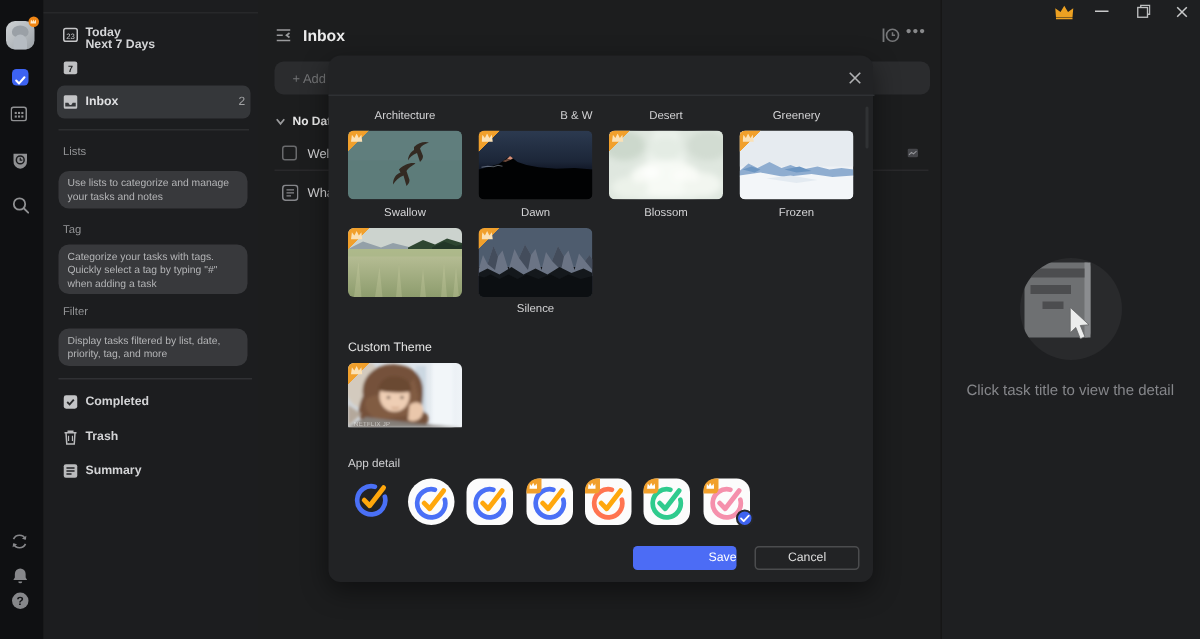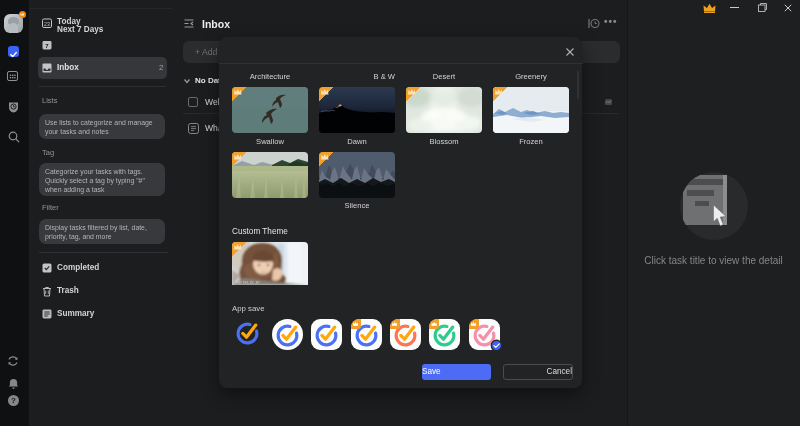--- a/index.html
+++ b/index.html
@@ -301,21 +301,21 @@
             <ellipse cx="36" cy="23" rx="1.1" ry="0.9" fill="#463228"></ellipse>
 <path d="M29 29.5 q2.5 1.5 5 0" stroke="#c08f70" stroke-width="0.8" fill="none"></path>
 <path d="M41 28 C46 24 51 27 50 33 C49 38 44 40 40 38 Z" fill="#eac7ab"></path>
 <path d="M0 43 L12 36 L44 40 L76 43 Z" fill="#857f79"></path>
             <path d="M0 28 L9 34 L0 42 Z" fill="#b4a89b"></path>
           </g>
         </svg>
 <div class="abs" style="left:4px;bottom:3px;font-size:4px;color:#ffffff;opacity:0.55;letter-spacing:0.2px;">NETFLIX JP</div>
 <div class="crown"></div>
       </div>
-<div class="abs" style="left:13.5px;top:267px;font-size:7.8px;color:#cfcfd1;">App save</div>
+<div class="abs" style="left:13.5px;top:267px;font-size:7.8px;color:#cfcfd1;">App detail</div>
 <svg class="abs" style="left:16.5px;top:283.5px;" width="25" height="25" viewBox="0 0 24 24">
         <path d="M14.33 4.31 A 9 9 0 1 0 20.69 10.67" fill="none" stroke="#4a70f6" stroke-width="3" stroke-linecap="round"></path>
         <path d="M7.5 12.9 L11 16.5 L19.9 4.9" fill="none" stroke="#ffa70c" stroke-width="3.1" stroke-linecap="round" stroke-linejoin="round"></path>
       </svg>
 <div class="tile" style="left:53.3px;top:282.5px;border-radius:50%;">
 <svg style="position:absolute;left:3px;top:3px;" width="25" height="25" viewBox="0 0 24 24">
           <path d="M14.33 4.31 A 9 9 0 1 0 20.69 10.67" fill="none" stroke="#4a70f6" stroke-width="3" stroke-linecap="round"></path>
           <path d="M7.5 12.9 L11 16.5 L19.9 4.9" fill="none" stroke="#ffa70c" stroke-width="3.1" stroke-linecap="round" stroke-linejoin="round"></path>
         </svg>
       </div>
@@ -352,15 +352,15 @@
           <path d="M7.5 12.9 L11 16.5 L19.9 4.9" fill="none" stroke="#f590ac" stroke-width="3.1" stroke-linecap="round" stroke-linejoin="round"></path>
         </svg>
         <div class="ibadge"></div>
 <svg style="position:absolute;left:21px;top:20px;" width="13" height="13" viewBox="0 0 13 13">
           <circle cx="6.5" cy="6.5" r="5.2" fill="#3e63f0" stroke="#26282b" stroke-width="1.4"></circle>
           <path d="M4 6.6 L5.8 8.4 L9.2 4.8" stroke="#fff" stroke-width="1.2" fill="none" stroke-linecap="round" stroke-linejoin="round"></path>
         </svg>
       </div>
 <div class="abs" style="left:358px;top:34px;width:2.5px;height:28px;border-radius:1.5px;background:#303234;"></div>
 
-<div class="abs" style="left:203.5px;top:327px;width:69px;height:16px;border-radius:3px;background:#4c6cf5;color:#fff;font-size:8.2px;text-align:left;line-height:16px;">Save</div>
-<div class="abs" style="left:284.5px;top:327px;width:70px;height:16px;border-radius:3px;border:1px solid #4b4c4e;color:#dedede;font-size:8.2px;text-align:right;line-height:14px;">Cancel</div>
+<div class="abs" style="left:203.5px;top:327px;width:69px;height:16px;border-radius:3px;background:#4c6cf5;color:#fff;font-size:8.2px;text-align:right;line-height:16px;">Save</div>
+<div class="abs" style="left:284.5px;top:327px;width:70px;height:16px;border-radius:3px;border:1px solid #4b4c4e;color:#dedede;font-size:8.2px;text-align:center;line-height:14px;">Cancel</div>
 </div>
 </div>
 </body></html>

